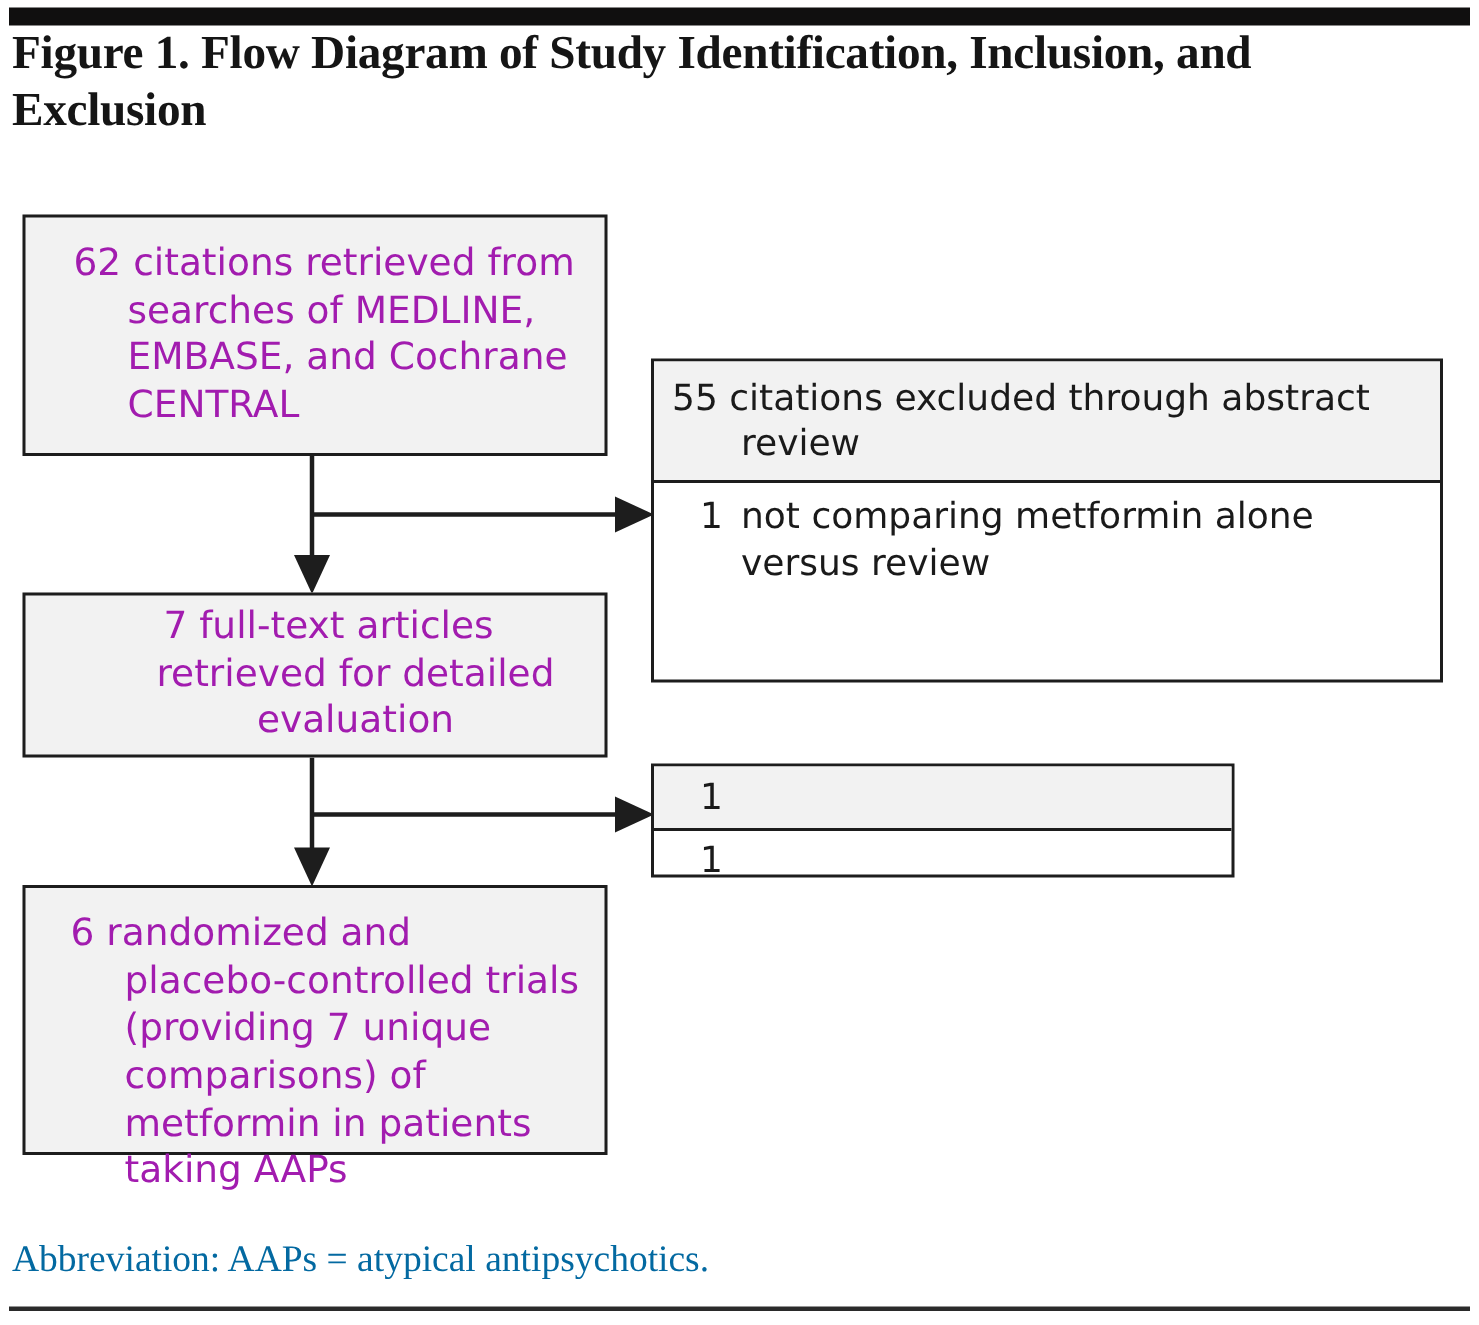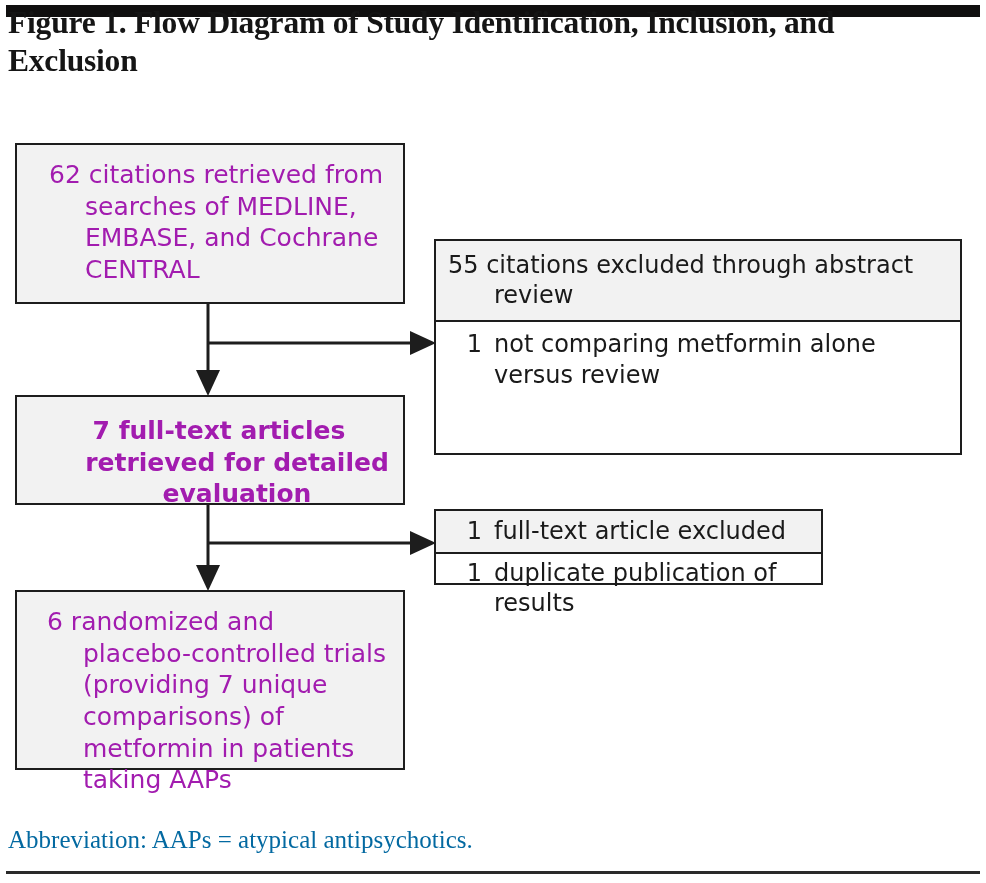--- a/index.html
+++ b/index.html
@@ -23,21 +23,21 @@
     top: 5px;
     width: 974px;
     height: 12px;
     background: #100f0f;
   }
 
   
   .fig-title {
     position: absolute;
     left: 8px;
-    top: 4px;
+    top: 16px;
     width: 960px;
     font-family: "Liberation Serif", "DejaVu Serif", serif;
     font-size: 31.5px;
     font-weight: 600;
     line-height: 1.22;
     letter-spacing: -0.2px;
     color: #151515;
     white-space: pre-line;
   }
 
@@ -186,36 +186,34 @@
     </div>
     <div class="panel-body">
       <div class="item">
         <span class="num">1</span>
         <span class="txt">not comparing metformin alone versus review</span>
       </div>
     </div>
   </div>
 
   <div class="box" style="left:15px; top:395px; width:390px; height:110px;">
-    <div class="body" style="padding-top:18px;font-weight:bold;">
+    <div class="body" style="padding-top:4px;">
       <div class="hang center">7 full-text articles retrieved for detailed evaluation</div>
     </div>
   </div>
 
   <div class="panel" style="left:434px; top:509px; width:389px; height:76px;">
     <div class="panel-head" style="padding:5px 10px 6px 12px;">
       <div class="item">
         <span class="num">1</span>
-        <span class="txt">full-text article excluded</span>
       </div>
     </div>
     <div class="panel-body" style="padding:4px 10px 6px 12px;">
       <div class="item">
         <span class="num">1</span>
-        <span class="txt">duplicate publication of results</span>
       </div>
     </div>
   </div>
 
   <div class="box" style="left:15px; top:590px; width:390px; height:180px;">
     <div class="body" style="padding-left:30px;">
       <div class="hang">6 randomized and placebo-controlled trials (providing 7 unique comparisons) of metformin in patients taking AAPs</div>
     </div>
   </div>
 

